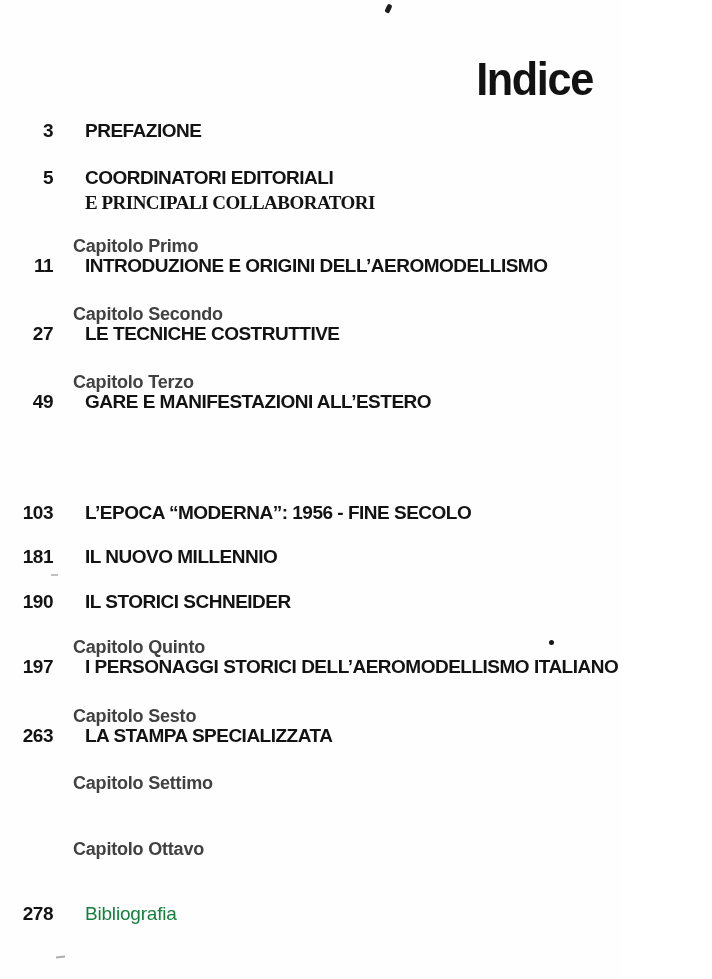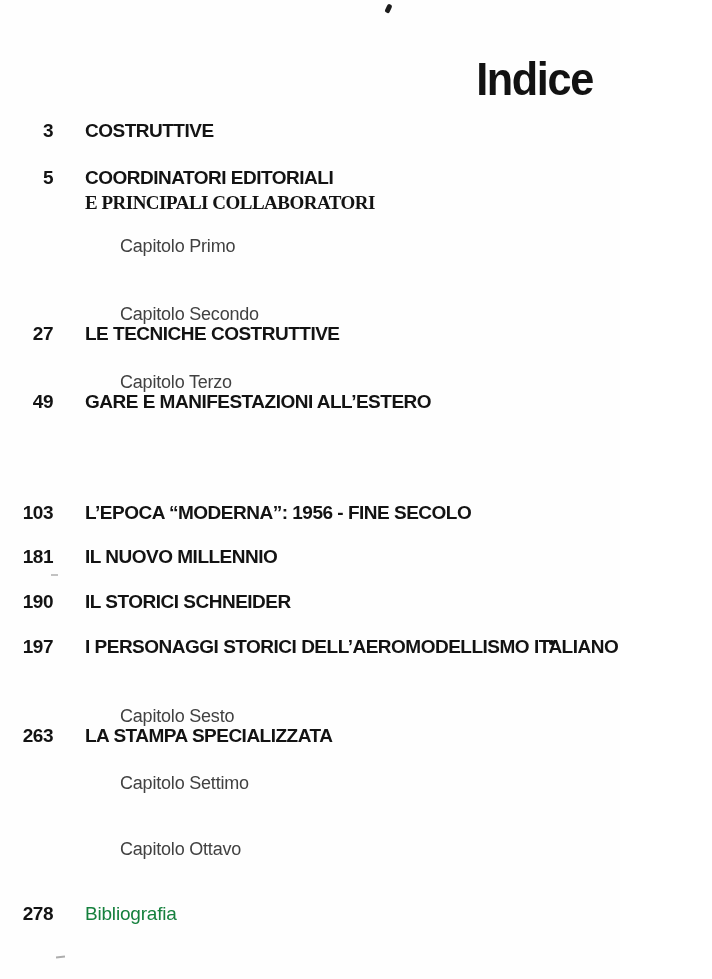--- a/index.html
+++ b/index.html
@@ -27,24 +27,24 @@
     color: #121212;
     transform: scaleX(0.92);
     transform-origin: 100% 50%;
   }
   .row {
     position: absolute;
     left: 0;
     width: 712px;
   }
   .chapter-label {
-    padding-left: 120px;
+    padding-left: 73px;
     font-size: 18px;
     line-height: 20px;
-    font-weight: 400;
+    font-weight: 700;
     color: #414141;
     letter-spacing: -0.2px;
   }
   .entry-line {
     display: flex;
     align-items: baseline;
     line-height: 20px;
   }
   .entry-line.second {
     margin-top: 5px;
@@ -105,37 +105,41 @@
 </head>
 <body>
 
 <div class="page">
 
   <h1 class="doc-title">Indice</h1>
 
   <div class="row" style="top:121px">
     <div class="entry-line">
       <span class="num">3</span>
-      <span class="title">COSTRUTTIVE</span>
+      <span class="title">PREFAZIONE</span>
     </div>
   </div>
 
   <div class="row" style="top:168px">
     <div class="entry-line">
       <span class="num">5</span>
       <span class="title">COORDINATORI EDITORIALI</span>
     </div>
     <div class="entry-line second">
       <span class="spacer-num"></span>
       <span class="title">E PRINCIPALI COLLABORATORI</span>
     </div>
   </div>
 
   <div class="row" style="top:236px">
     <div class="chapter-label">Capitolo Primo</div>
+    <div class="entry-line">
+      <span class="num">11</span>
+      <span class="title">INTRODUZIONE E ORIGINI DELL’AEROMODELLISMO</span>
+    </div>
   </div>
 
   <div class="row" style="top:304px">
     <div class="chapter-label">Capitolo Secondo</div>
     <div class="entry-line">
       <span class="num">27</span>
       <span class="title">LE TECNICHE COSTRUTTIVE</span>
     </div>
   </div>
 
@@ -163,20 +167,21 @@
   </div>
 
   <div class="row" style="top:592px">
     <div class="entry-line">
       <span class="num">190</span>
       <span class="title">IL STORICI SCHNEIDER</span>
     </div>
   </div>
 
   <div class="row" style="top:637px">
+    <div class="chapter-label">Capitolo Quinto</div>
     <div class="entry-line">
       <span class="num">197</span>
       <span class="title">I PERSONAGGI STORICI DELL’AEROMODELLISMO ITALIANO</span>
     </div>
   </div>
 
   <div class="row" style="top:706px">
     <div class="chapter-label">Capitolo Sesto</div>
     <div class="entry-line">
       <span class="num">263</span>

